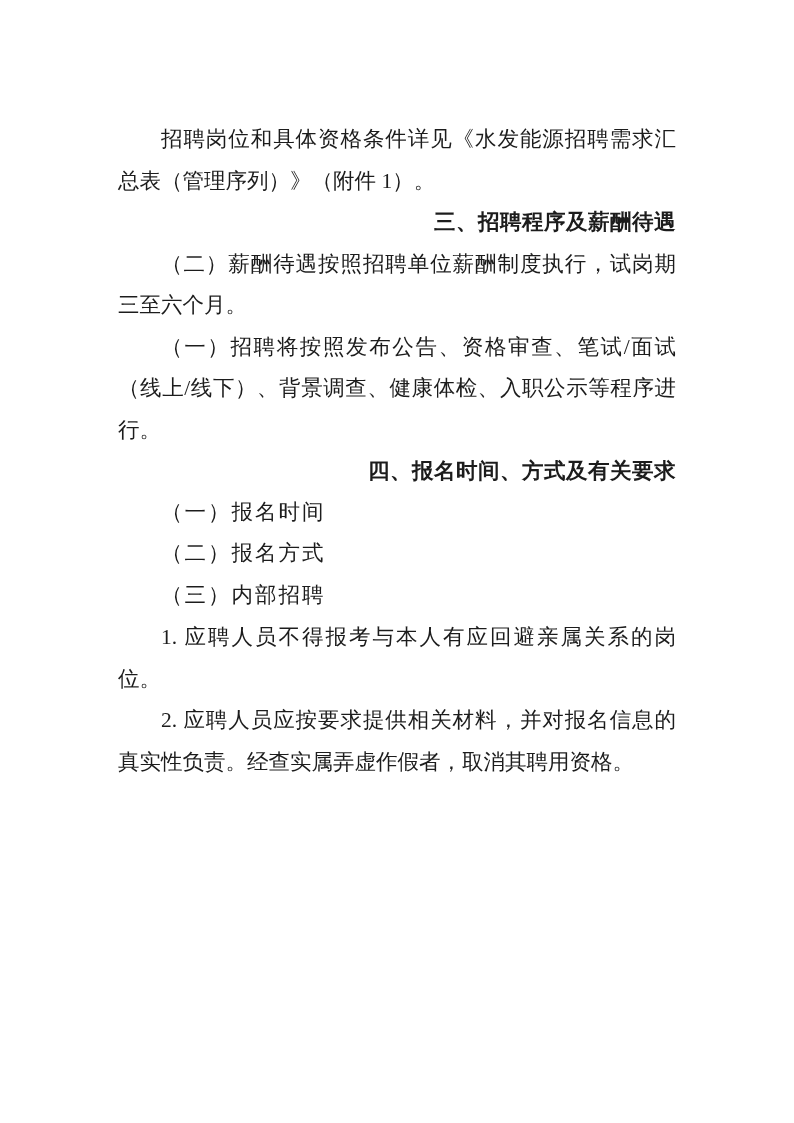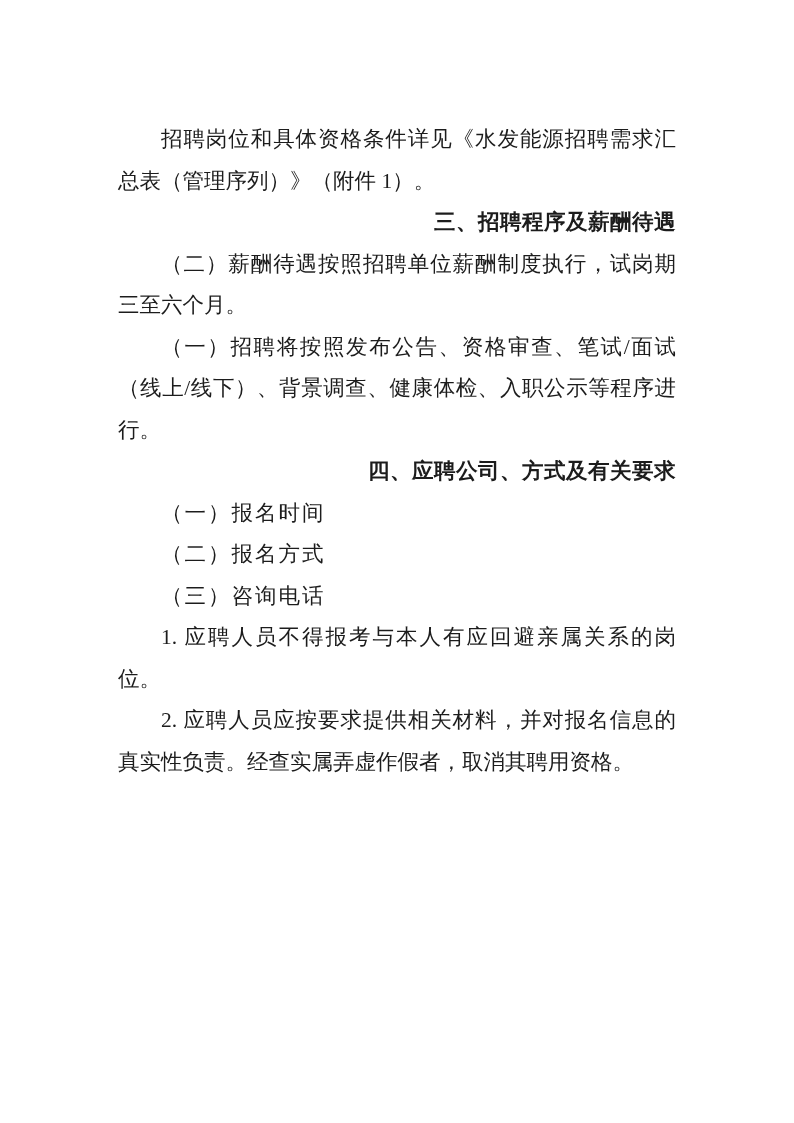--- a/index.html
+++ b/index.html
@@ -35,37 +35,37 @@
     font-family: "Liberation Sans", "DejaVu Sans", sans-serif;
     font-weight: bold;
     font-size: 21.5px;
     line-height: 41.5px;
     text-indent: 2em;
     margin: 0;
     letter-spacing: 0.5px;
     text-align: right;
   }
   .subhead {
-    font-family: Liberation Sans, sans-serif;
+    font-family: Liberation Mono, monospace;
     font-size: 21.5px;
     line-height: 41.5px;
     text-indent: 2em;
     margin: 0;
     letter-spacing: 2px;
   }
 </style>
 </head>
 <body>
 
 <div class="page">
   <div class="content">
     <p class="para">招聘岗位和具体资格条件详见《水发能源招聘需求汇总表（管理序列）》（附件 1）。</p>
     <p class="heading">三、招聘程序及薪酬待遇</p>
     <p class="para">（二）薪酬待遇按照招聘单位薪酬制度执行，试岗期三至六个月。</p>
     <p class="para">（一）招聘将按照发布公告、资格审查、笔试/面试（线上/线下）、背景调查、健康体检、入职公示等程序进行。</p>
-    <p class="heading">四、应聘公司、方式及有关要求</p>
+    <p class="heading">四、报名时间、方式及有关要求</p>
     <p class="subhead">（一）报名时间</p>
     <p class="subhead">（二）报名方式</p>
-    <p class="subhead">（三）咨询电话</p>
+    <p class="subhead">（三）内部招聘</p>
     <p class="para">1. 应聘人员不得报考与本人有应回避亲属关系的岗位。</p>
     <p class="para">2. 应聘人员应按要求提供相关材料，并对报名信息的真实性负责。经查实属弄虚作假者，取消其聘用资格。</p>
   </div>
 </div>
 
 </body></html>

